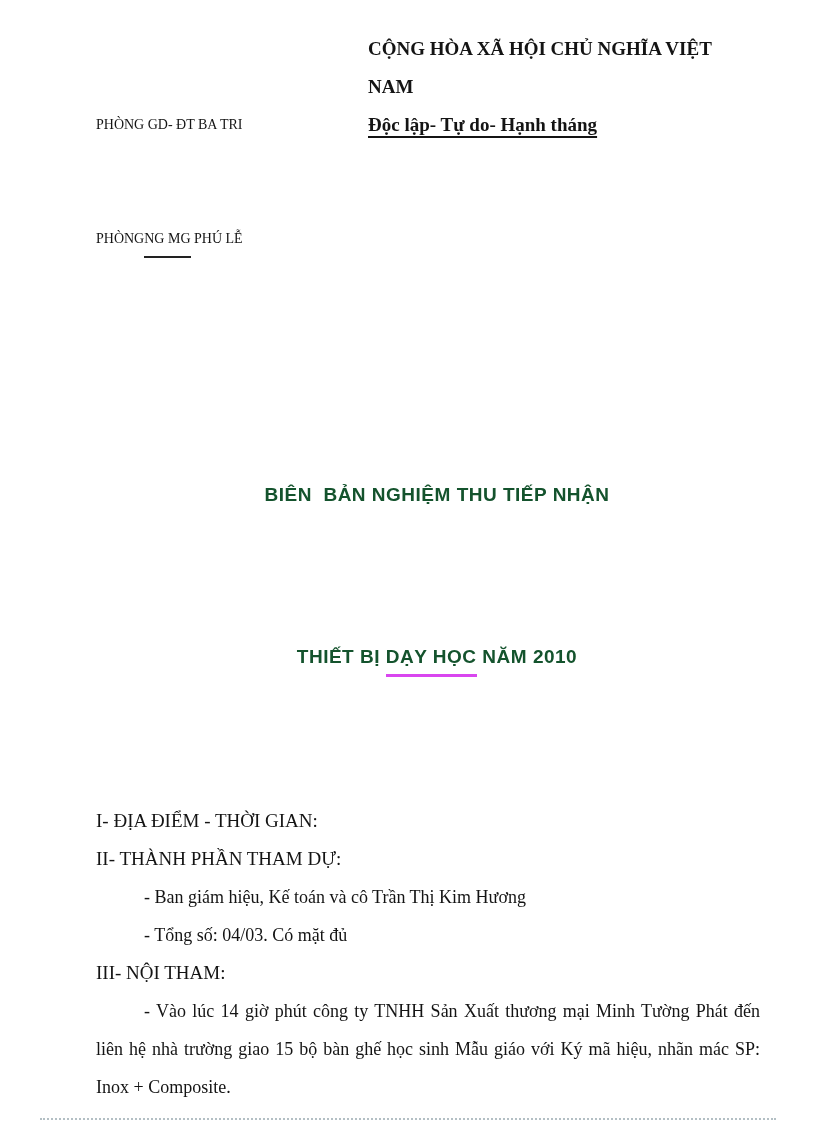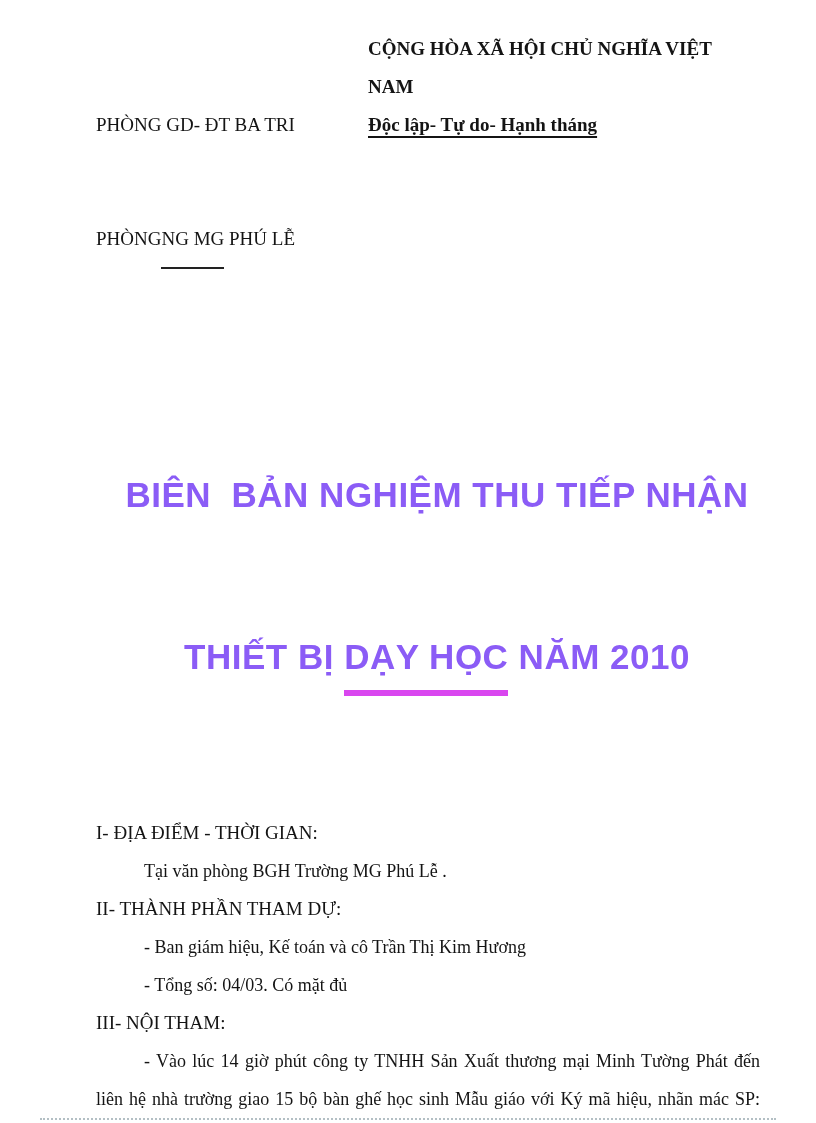--- a/index.html
+++ b/index.html
@@ -10,40 +10,40 @@
     background:#ffffff;
     box-sizing:border-box;
     padding:30px 56px 0 96px;
     font-family:"Liberation Serif","DejaVu Serif",serif;
     color:#141414;
     overflow:hidden;
   }
 
   
   .letterhead { display:flex; justify-content:space-between; align-items:flex-start; }
-  .lh-left  { font-size:19px; line-height:38px; white-space:pre-wrap; }
+  .lh-left  { font-size:14px; line-height:38px; white-space:pre-wrap; }
   .lh-right { width:392px; box-sizing:border-box; padding-right:30px;
               font-size:19px; line-height:38px; font-weight:bold; }
-  .useg { border-bottom:2px solid #222; padding-bottom:18px; }
+  .useg { border-bottom:2px solid #222; padding-bottom:10px; }
   .motto-underline { text-decoration:underline; text-underline-offset:5px; text-decoration-thickness:1.5px; }
 
   
   .doc-title {
     margin-top:26px;
     text-align:center;
     padding-left:18px;
     font-family:"Liberation Sans","DejaVu Sans",sans-serif;
     font-weight:bold;
-    font-size:35px;
+    font-size:19px;
     line-height:54px;
     letter-spacing:0.5px;
     white-space:pre-wrap;
-    color:#8b5cf6;
+    color:#14532d;
   }
-  .title-u { display:inline-block; border-bottom:6px solid #d946ef; padding-bottom:17px; line-height:33px; }
+  .title-u { display:inline-block; border-bottom:3px solid #d946ef; padding-bottom:1px; line-height:33px; }
 
   
   .body-text { margin-top:10px; font-size:18px; line-height:38px; }
   .sec-heading { font-weight:normal; font-size:19px; white-space:pre-wrap; }
   .line-indent { padding-left:48px; white-space:pre-wrap; }
   .para { margin:0; text-indent:48px; text-align:justify; text-align-last:left; }
 
   
   .dotted-rule {
     position:absolute; left:40px; right:40px; bottom:3px;
@@ -69,21 +69,20 @@
 
   <div class="doc-title">
     <div>BIÊN  BẢN NGHIỆM THU TIẾP NHẬN</div>
     <div><span>THIẾT BỊ </span><span class="title-u">DẠY HỌC</span><span> NĂM 2010</span></div>
   </div>
 
   <div class="body-text">
 
     <div>
       <div class="sec-heading">I- ĐỊA ĐIỂM - THỜI GIAN:</div>
-      <div class="line-indent">Tại văn phòng BGH Trường MG Phú Lễ .</div>
     </div>
 
     <div>
       <div class="sec-heading">II- THÀNH PHẦN THAM DỰ:</div>
       <div class="line-indent">- Ban giám hiệu, Kế toán và cô Trần Thị Kim Hương</div>
       <div class="line-indent">- Tổng số: 04/03. Có mặt đủ</div>
     </div>
 
     <div>
       <div class="sec-heading">III- NỘI THAM:</div>

